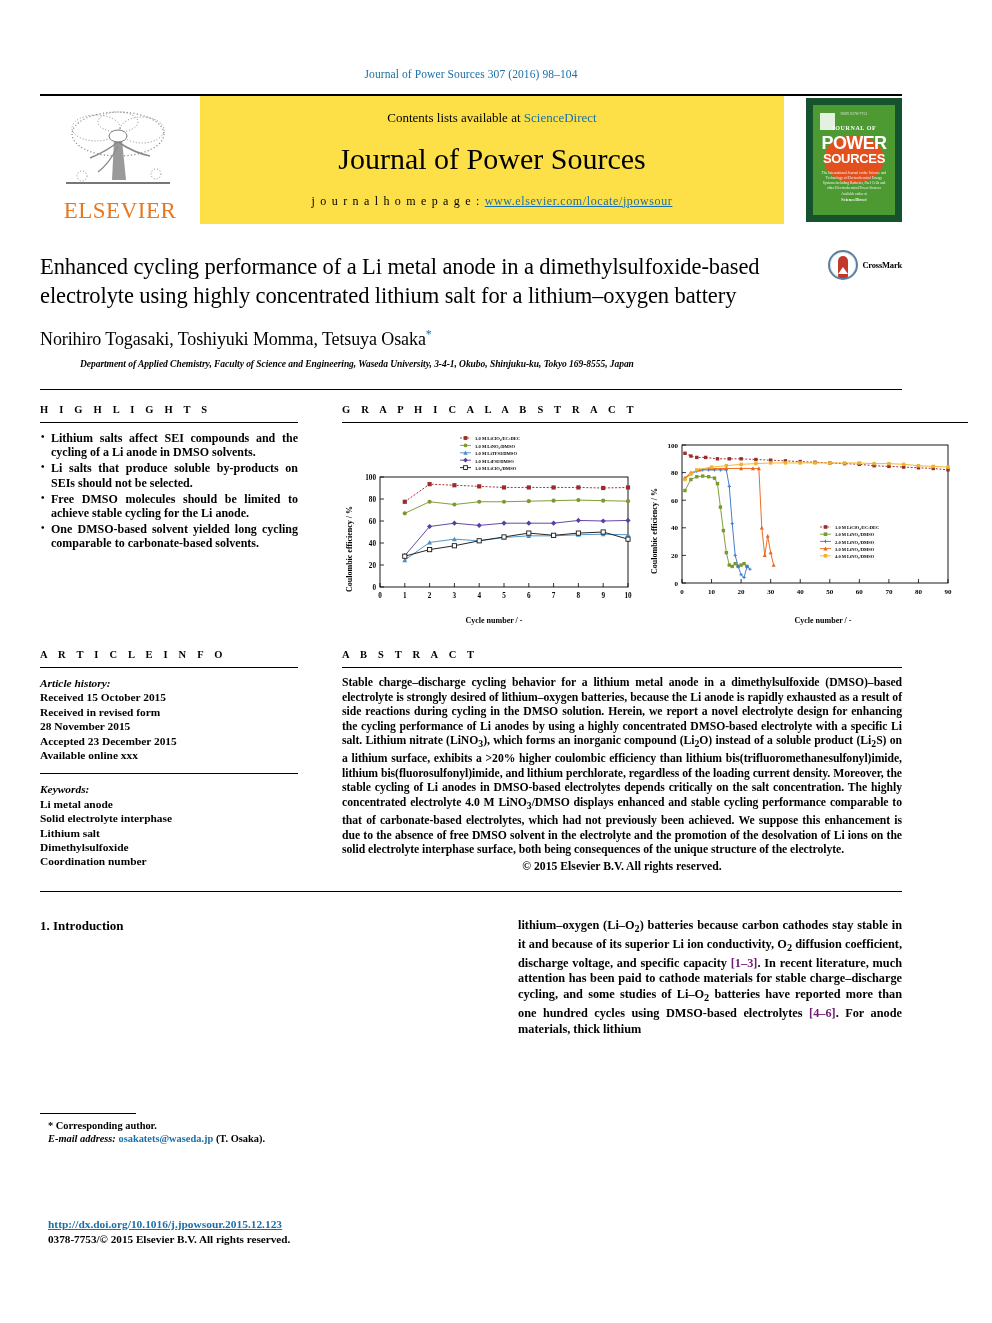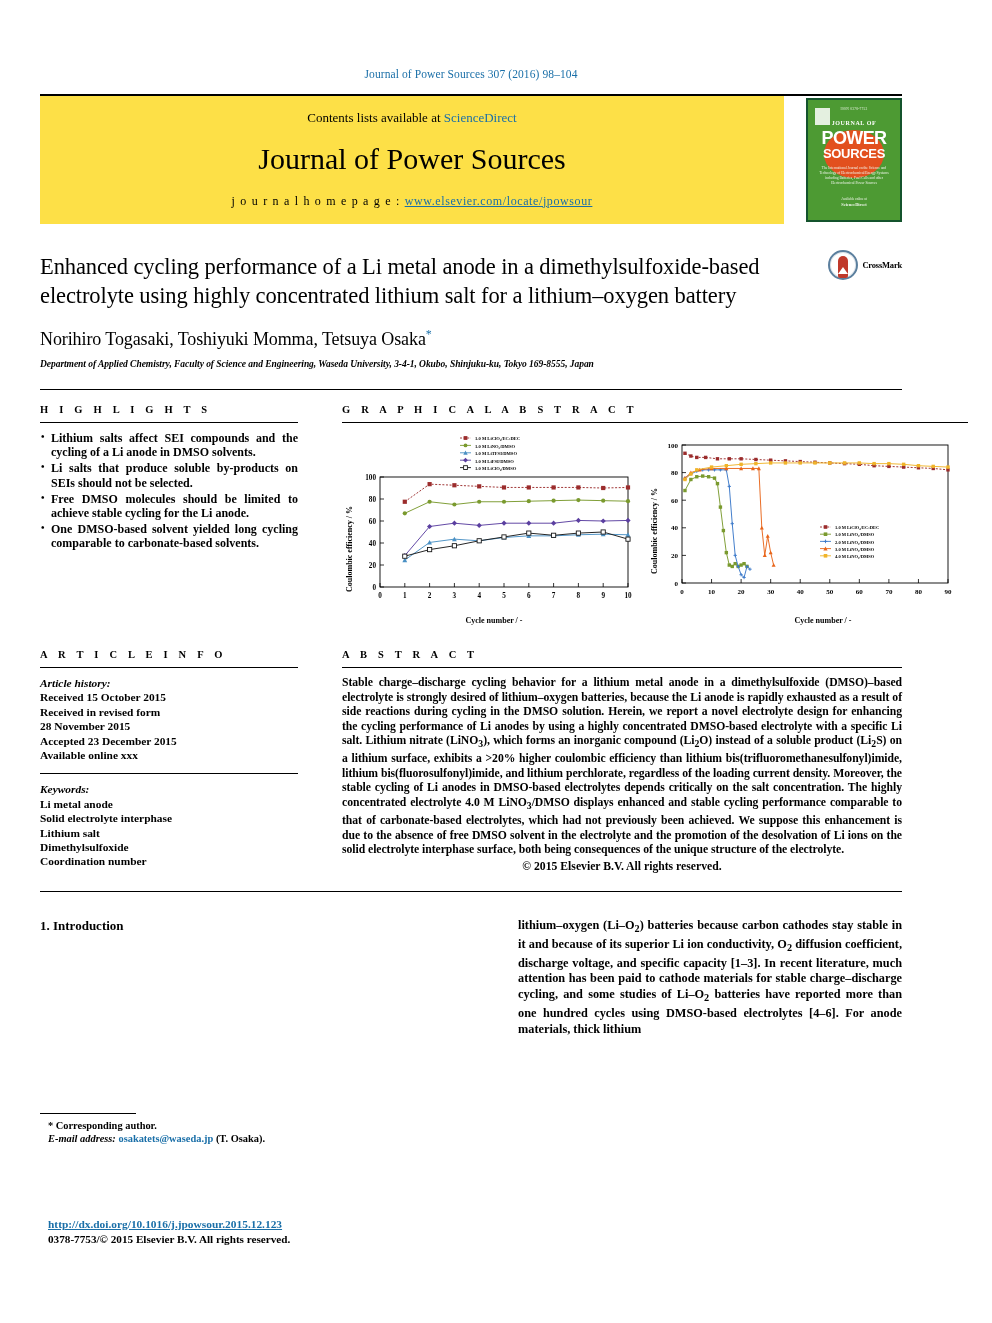--- a/index.html
+++ b/index.html
@@ -43,41 +43,41 @@
     text-align:center; padding:6px 0 8px 0;
   }
   .contents-line { font-size:13px; }
   .contents-line a, .sd-link { color:#1a6fa8; text-decoration:none; }
   .journal-name { font-size:30px; margin:16px 0 18px 0; font-weight:400; }
   .homepage-line { font-size:12px; letter-spacing:1.2px; }
   .homepage-line .url { color:#1a6fa8; letter-spacing:.6px; }
   .cover-cell { width:118px; flex:0 0 118px; display:flex; align-items:center; justify-content:flex-end; }
   .cover {
     width:96px; height:124px; background:#4d9a33; position:relative;
-    border:2px solid #14532d;
+    border:7px solid #14532d;
   }
   .cover .cv-els { position:absolute; left:7px; top:8px; width:15px; height:17px; background:#fff; opacity:.85;}
   .cover .cv-top { position:absolute; top:7px; left:0; right:0; text-align:center; font-size:3.4px; color:#e9f3e3; letter-spacing:.3px;}
   .cover .cv-joural { position:absolute; top:20px; left:0; right:0; text-align:center; font-size:6px; color:#fff; font-weight:bold; letter-spacing:.6px;}
   .cover .cv-sun { position:absolute; left:50%; top:30px; transform:translateX(-50%); width:60px; height:48px; border-radius:50%; background:#e2501e;}
   .cover .cv-power { position:absolute; top:30px; left:0; right:0; text-align:center; font-size:18px; line-height:17px; color:#fff; font-weight:bold; letter-spacing:-.6px; font-family:"Liberation Sans", sans-serif;}
   .cover .cv-sources { position:absolute; top:47px; left:0; right:0; text-align:center; font-size:13px; line-height:13px; color:#fff; font-weight:bold; letter-spacing:-.3px; font-family:"Liberation Sans", sans-serif;}
   .cover .cv-sub { position:absolute; top:66px; left:8px; right:8px; text-align:center; font-size:3.6px; line-height:5px; color:#f0f6ec;}
   .cover .cv-foot { position:absolute; bottom:12px; left:8px; right:8px; text-align:center; font-size:3.4px; line-height:5px; color:#eef5e9;}
   .cover .cv-foot b { font-size:4.4px; }
 
   
   .titleblock { position:relative; padding-top:28px; }
   .art-title {
     font-size:22.5px; line-height:29px; font-weight:400; margin:0;
     max-width:760px; letter-spacing:-.1px;
   }
   .authors { font-size:18px; margin-top:17px; letter-spacing:-.1px; }
   .authors .star { color:#1a6fa8; font-size:12px; vertical-align:super; }
-  .affil { font-size:9.5px; font-style:italic; margin-top:9px; font-weight:bold; letter-spacing:-.05px;}
+  .affil { font-size:9.5px; font-style:italic; margin-top:9px; font-weight:bold; letter-spacing:-.05px;margin-left:40px;}
   .crossmark {
     position:absolute; right:0; top:26px; display:flex; align-items:center; gap:4px;
   }
   .cm-badge { width:30px; height:30px; border-radius:50%; background:#ffffff; border:2px solid #5b7f9e; position:relative; box-shadow:0 0 0 1px #dfe6ec inset; }
   .cm-badge::after{
     content:""; position:absolute; left:50%; top:4px; transform:translateX(-50%);
     width:10px; height:22px; background:#c0392b; border-radius:5px 5px 2px 2px;
   }
   .cm-badge::before{
     content:""; position:absolute; left:50%; bottom:4px; transform:translateX(-50%);
@@ -122,21 +122,21 @@
 
   .rule-bottom { border-top:1.7px solid #000; margin-top:18px; }
 
   
   .bodycols { display:flex; padding-top:26px; }
   .bcolL { width:452px; flex:0 0 452px; padding-right:26px; position:relative;}
   .bcolR { flex:1 1 auto; padding-left:26px; }
   .introhead { font-size:13px; font-weight:bold; margin:0 0 14px 0; }
   .bodytext { font-size:12.3px; line-height:15.6px; text-align:justify; font-weight:bold; }
   .bodytext .indent { text-indent:20px; display:block; }
-  .ref { color:#000000; }
+  .ref { color:#701a75; }
 
   .footnote-wrap { position:absolute; left:0; bottom:-108px; width:420px; }
   .fn-rule { width:96px; border-top:1.1px solid #000; margin-bottom:5px; }
   .fn { font-size:10.4px; line-height:13px; font-weight:bold; padding-left:8px;}
   .fn .it { font-style:italic; }
   .fn a, .link { color:#1a6fa8; text-decoration:none; }
 
   .doiblock { position:absolute; left:48px; bottom:78px; }
   .doi { font-size:11.4px; color:#1a6fa8; font-weight:bold; }
   .issn { font-size:11.2px; font-weight:bold; margin-top:1px; }
@@ -147,20 +147,39 @@
 <body>
 
 <div class="page">
 
   <div class="runhead">Journal of Power Sources 307 (2016) 98–104</div>
 
   <div class="rule-thick"></div>
 
   <div class="masthead">
 
+    <div class="elsevier-cell">
+      <svg class="elsevier-tree" viewBox="0 0 128 92">
+        <g fill="#6f6f6f">
+          <ellipse cx="62" cy="28" rx="46" ry="22" fill="none" stroke="#8a8a8a" stroke-width="1.2" stroke-dasharray="1.2 2.2"></ellipse>
+          <ellipse cx="40" cy="22" rx="24" ry="13" fill="none" stroke="#8a8a8a" stroke-width="1" stroke-dasharray="1 2"></ellipse>
+          <ellipse cx="86" cy="24" rx="22" ry="13" fill="none" stroke="#8a8a8a" stroke-width="1" stroke-dasharray="1 2"></ellipse>
+          <ellipse cx="62" cy="16" rx="20" ry="10" fill="none" stroke="#8a8a8a" stroke-width="1" stroke-dasharray="1 2"></ellipse>
+          <path d="M58 34 L56 74 L70 74 L66 34 Z" fill="#9a9a9a"></path>
+          <path d="M62 36 C52 44 44 48 34 52" stroke="#8a8a8a" stroke-width="1.6" fill="none"></path>
+          <path d="M62 36 C74 44 84 48 94 50" stroke="#8a8a8a" stroke-width="1.6" fill="none"></path>
+          <path d="M62 40 C56 52 50 60 42 66" stroke="#8a8a8a" stroke-width="1.3" fill="none"></path>
+          <ellipse cx="62" cy="30" rx="9" ry="6" fill="#ffffff" stroke="#777" stroke-width="1"></ellipse>
+          <rect x="10" y="76" width="104" height="2" fill="#777"></rect>
+          <circle cx="26" cy="70" r="5" fill="none" stroke="#8a8a8a" stroke-width="1" stroke-dasharray="1 2"></circle>
+          <circle cx="100" cy="68" r="5" fill="none" stroke="#8a8a8a" stroke-width="1" stroke-dasharray="1 2"></circle>
+        </g>
+      </svg>
+      <div class="elsevier-word">ELSEVIER</div>
+    </div>
 
     <div class="journal-cell">
       <div class="contents-line"><span>Contents lists available at </span><a href="#" class="sd-link">ScienceDirect</a></div>
       <div class="journal-name">Journal of Power Sources</div>
       <div class="homepage-line"><span>j o u r n a l   h o m e p a g e :   </span><a href="#" class="url">www.elsevier.com/locate/jpowsour</a></div>
     </div>
 
     <div class="cover-cell">
       <div class="cover">
         <div class="cv-els"></div>

